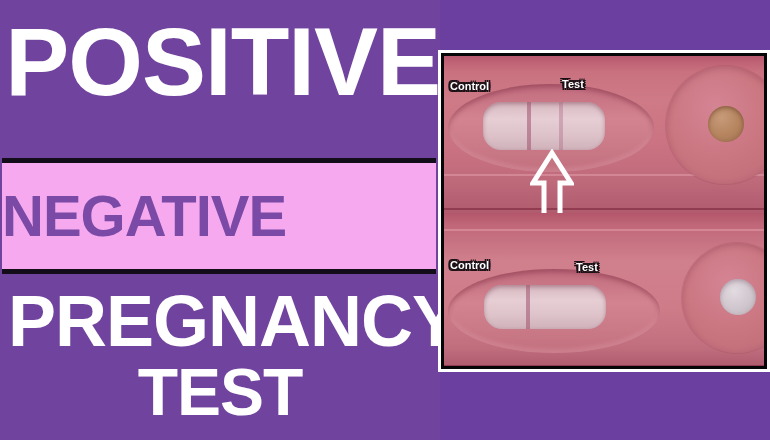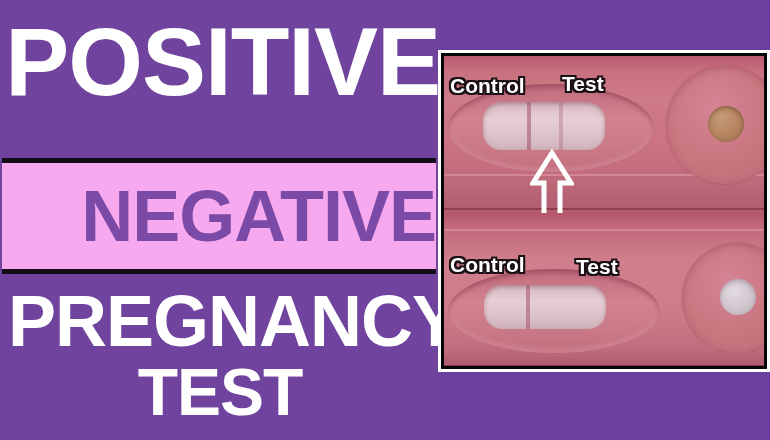--- a/index.html
+++ b/index.html
@@ -62,24 +62,24 @@
     border-top: 5px solid #120d18;
     border-bottom: 5px solid #120d18;
     box-sizing: border-box;
     overflow: hidden;
   }
   .title-negative {
     position: absolute;
     left: 0; top: 50%;
     transform: translateY(-50%);
     width: 434px;
-    text-align: right;
+    text-align: left;
     color: #7b4aa6;
     font-weight: 700;
-    font-size: 72px;
+    font-size: 58px;
     line-height: 82px;
     letter-spacing: -1px;
     white-space: nowrap;
   }
 
   .title-pregnancy {
     position: absolute;
     left: 0; top: 282px;
     width: 440px;
     text-align: center;
@@ -213,21 +213,21 @@
   .well-inner-bottom {
     background: radial-gradient(circle at 40% 34%, #e2dbe0 0%, #d0c6cd 55%, #bdb0b9 100%);
     box-shadow: inset 0 2px 4px rgba(120,90,110,0.4);
   }
 
   
   .photo-label {
     position: absolute;
     color: #ffffff;
     font-weight: 700;
-    font-size: 21px;
+    font-size: 11px;
     line-height: 20px;
     white-space: nowrap;
     text-shadow:
       -2px -2px 0 #1b1016, 2px -2px 0 #1b1016,
       -2px 2px 0 #1b1016, 2px 2px 0 #1b1016,
       0 -2px 0 #1b1016, 0 2px 0 #1b1016,
       -2px 0 0 #1b1016, 2px 0 0 #1b1016;
   }
 
   .arrow-up {

